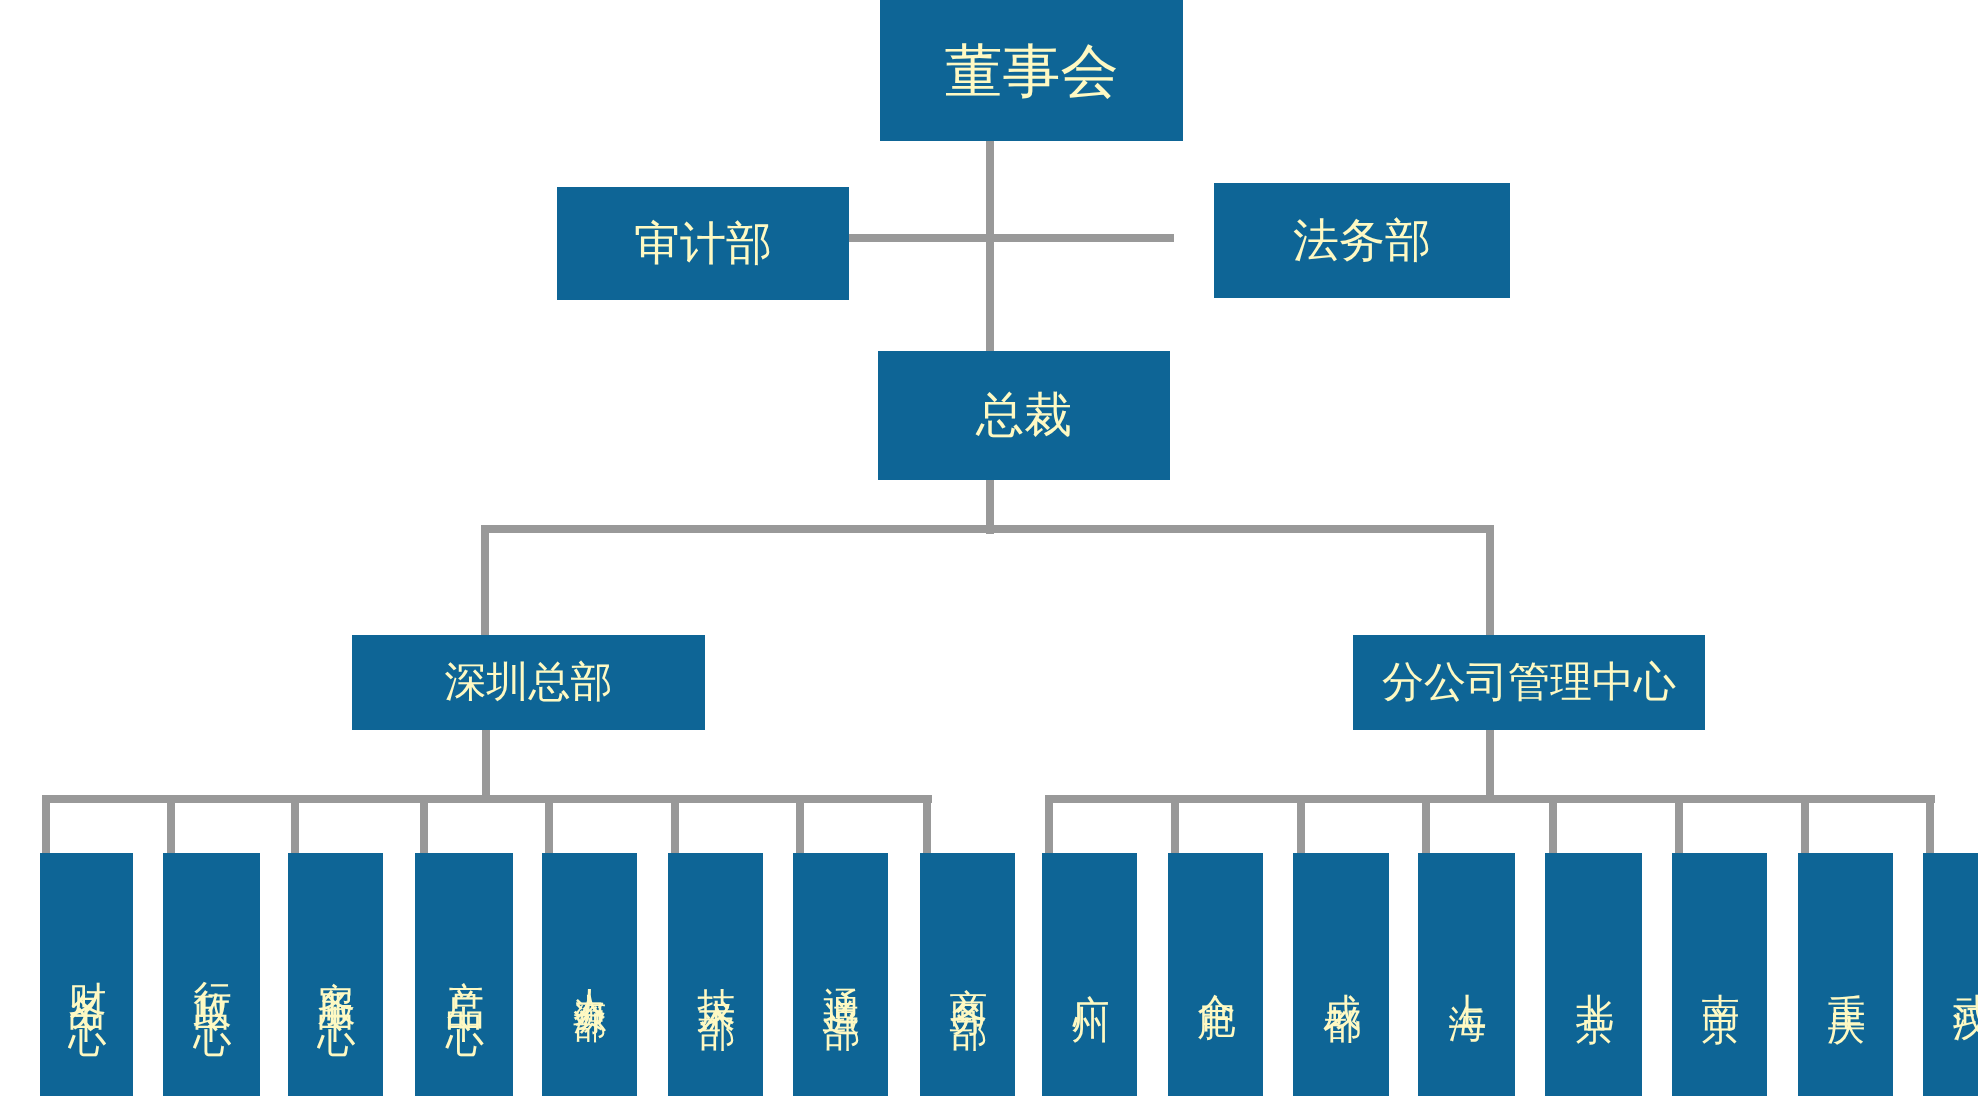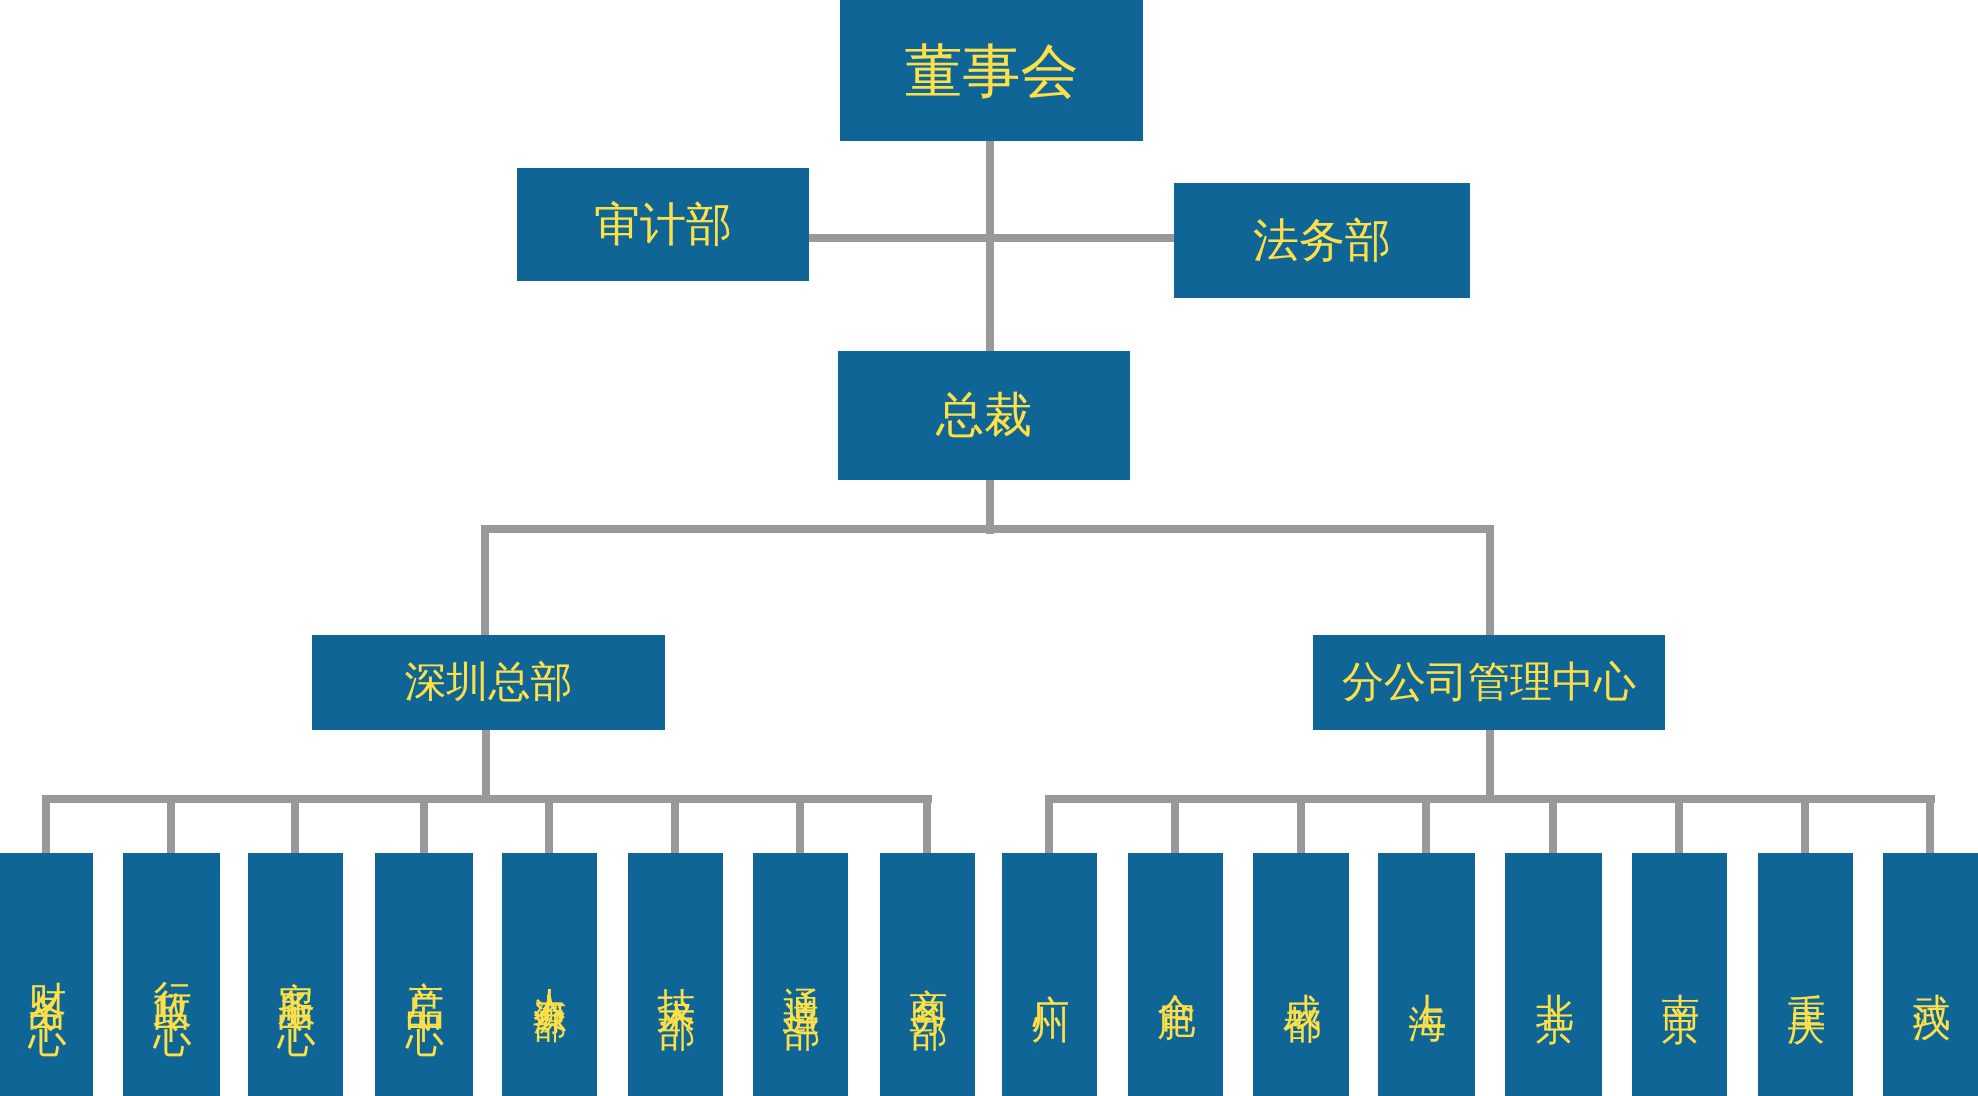--- a/index.html
+++ b/index.html
@@ -6,26 +6,27 @@
   .canvas{
     position:relative;
     width:1978px;height:1096px;
     overflow:hidden;
     background:#ffffff;
     font-family:"Liberation Sans", sans-serif;
   }
   .node{
     position:absolute;
     background:#0E6596;
-    color:#fde047;
+    color:#fef9c3;
     display:flex;
     align-items:center;
     justify-content:center;
     text-align:center;
     line-height:1.1;
+    margin-left:40px;
   }
   .leaf{
     top:853px;
     height:243px;
   }
   .vlabel{
     writing-mode:vertical-rl;
     text-orientation:upright;
     font-size:38px;
     letter-spacing:12px;
@@ -72,21 +73,21 @@
   <div class="line v" style="left:1422px;top:800px;height:53px"></div>
   <div class="line v" style="left:1549px;top:800px;height:53px"></div>
   <div class="line v" style="left:1675px;top:800px;height:53px"></div>
   <div class="line v" style="left:1801px;top:800px;height:53px"></div>
   <div class="line v" style="left:1926px;top:800px;height:53px"></div>
 
   <div class="node" style="left:840px;top:0;width:303px;height:141px;font-size:58px">
     <span>董事会</span>
   </div>
 
-  <div class="node" style="left:517px;top:168px;width:292px;height:113px;font-size:46px">
+  <div class="node" style="left:517px;top:187px;width:292px;height:113px;font-size:46px">
     <span>审计部</span>
   </div>
   <div class="node" style="left:1174px;top:183px;width:296px;height:115px;font-size:46px">
     <span>法务部</span>
   </div>
 
   <div class="node" style="left:838px;top:351px;width:292px;height:129px;font-size:48px">
     <span>总裁</span>
   </div>
 

